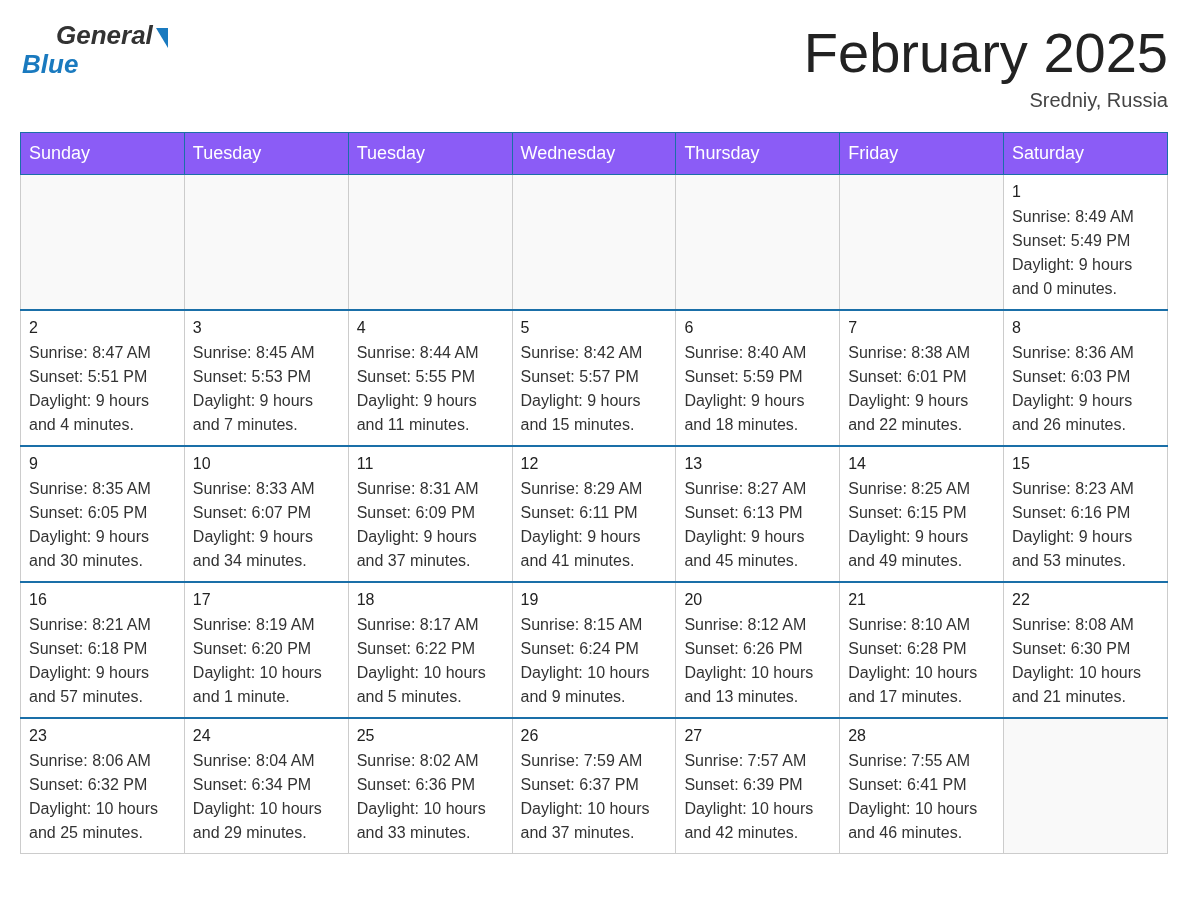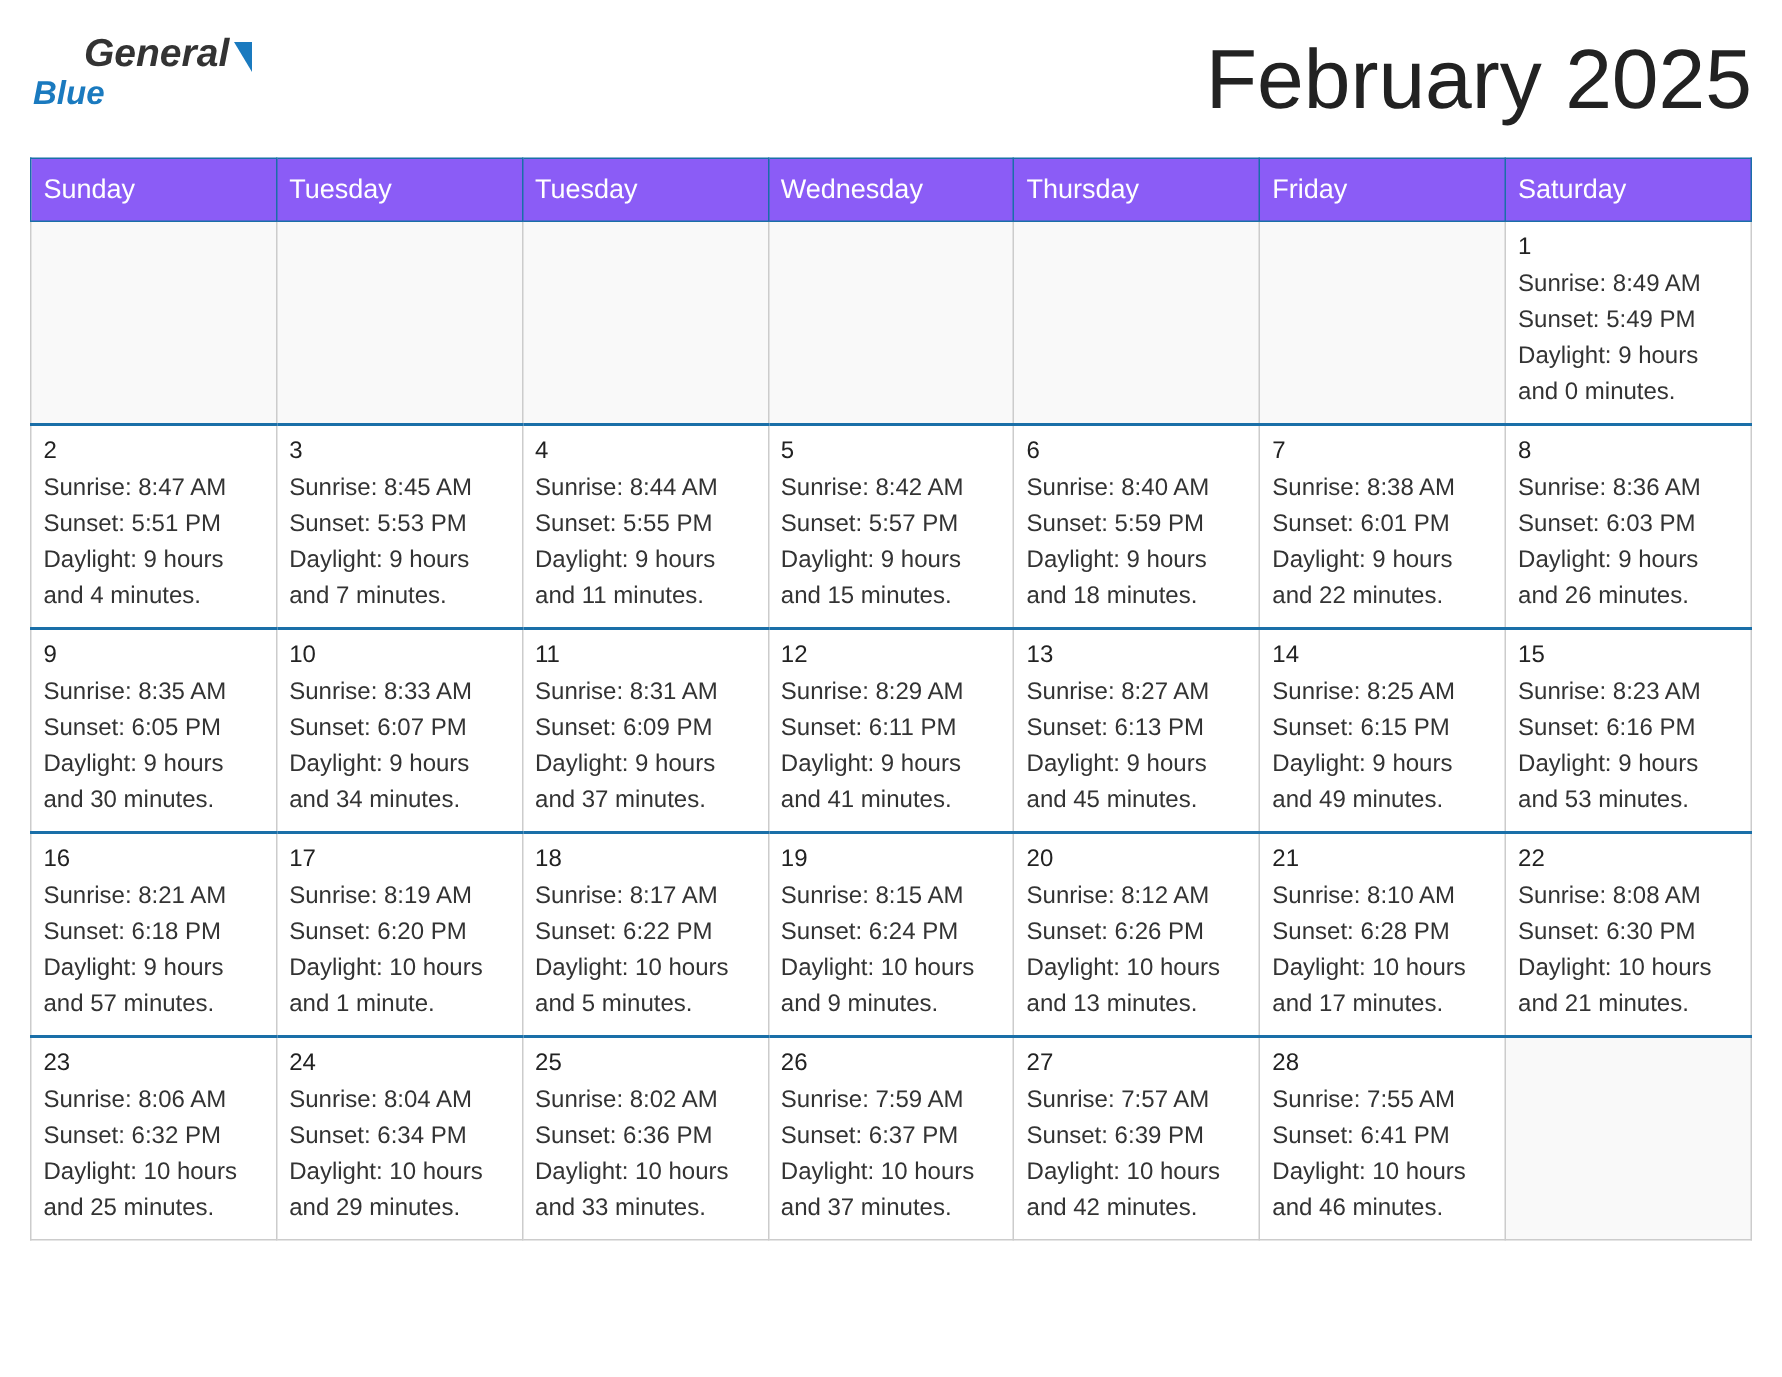--- a/index.html
+++ b/index.html
@@ -35,21 +35,21 @@
     .logo-arrow {
       width: 0;
       height: 0;
       border-left: 12px solid transparent;
       border-right: 0px solid transparent;
       border-top: 20px solid #1a7abf;
       margin-left: 3px;
       margin-top: 5px;
     }
     .logo-blue {
-      font-size: 22px;
+      font-size: 26px;
       font-weight: bold;
       color: #1a7abf;
       font-style: italic;
       margin-left: 2px;
     }
     .title-area {
       text-align: right;
     }
     .month-title {
       font-size: 56px;
@@ -110,20 +110,21 @@
     <div class="logo-top">
       <span class="logo-general">General</span>
       <div class="logo-arrow"></div>
     </div>
     <div style="display:flex; align-items:center; margin-top:-2px;">
       <span class="logo-blue">Blue</span>
     </div>
   </div>
   <div class="title-area">
     <div class="month-title">February 2025</div>
+    <div class="location">Sredniy, Russia</div>
   </div>
 </div>
 
 <table class="calendar">
   <thead>
     <tr>
       <th>Sunday</th>
       <th>Tuesday</th>
       <th>Tuesday</th>
       <th>Wednesday</th>

